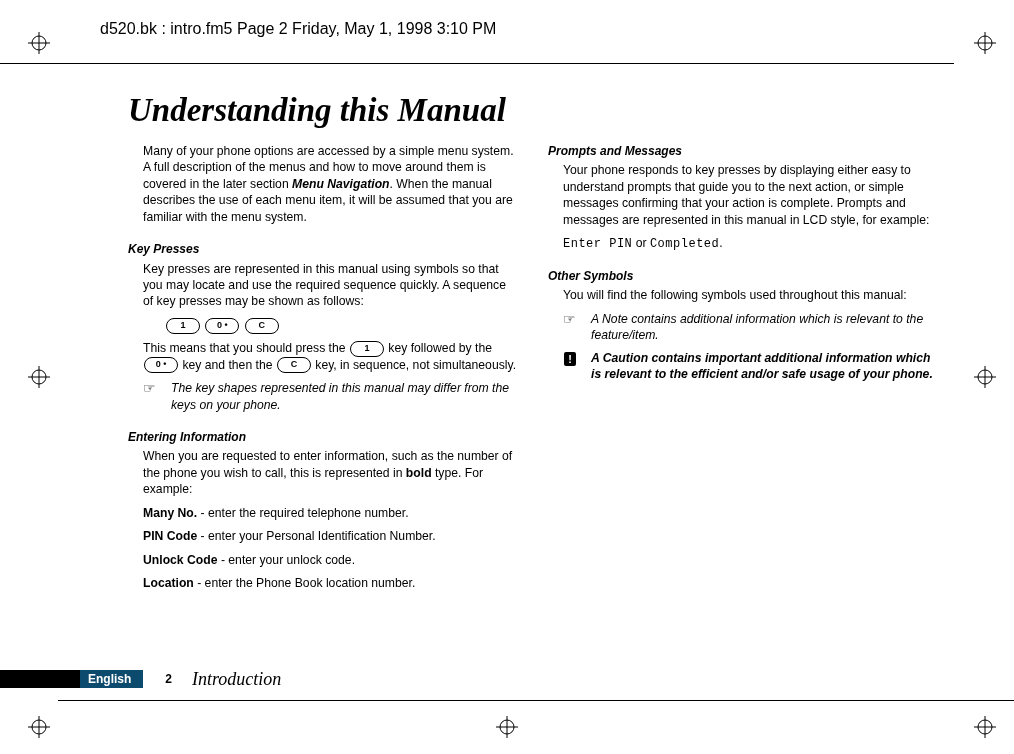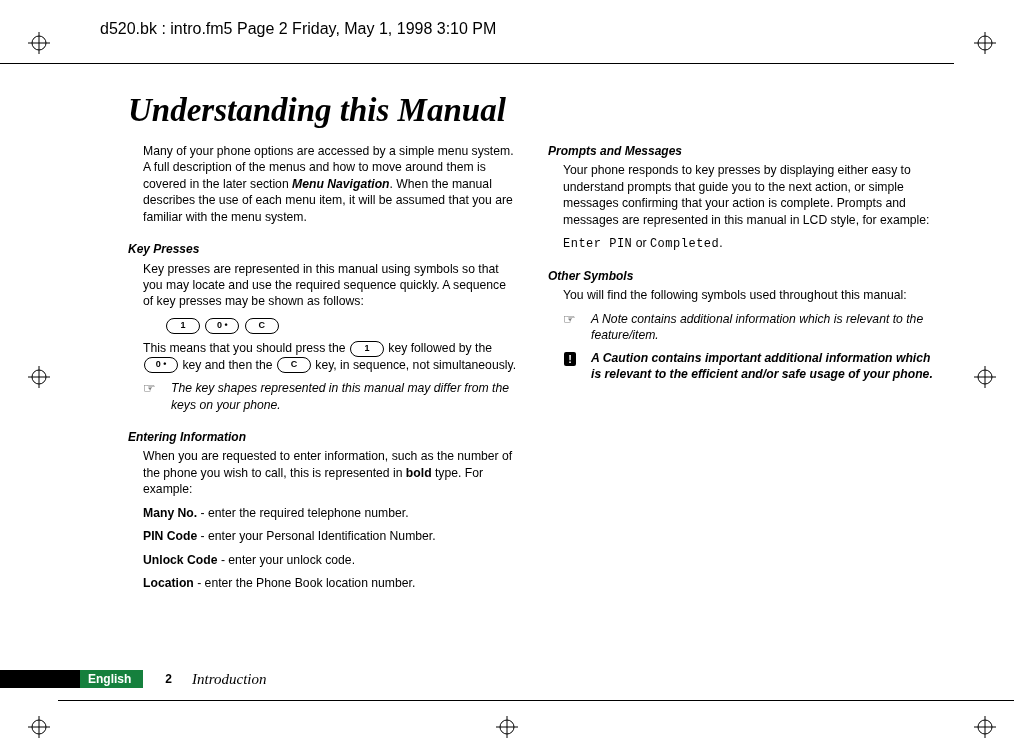--- a/index.html
+++ b/index.html
@@ -135,38 +135,38 @@
     height: 26px;
     display: flex;
     align-items: center;
   }
   .footer .blackbox {
     background: #000;
     height: 18px;
     width: 80px;
   }
   .footer .lang {
-    background: #15803d;
+    background: #0c4a6e;
     color: #fff;
     font-weight: bold;
     font-size: 12px;
     padding: 3px 12px 3px 8px;
     height: 12px;
     display:flex;
     align-items:center;
   }
   .footer .pagenum {
     font-weight: bold;
     font-size: 12px;
     margin-left: 22px;
   }
   .footer .section-name {
     font-family: "Times New Roman", Times, serif;
     font-style: italic;
-    font-size: 15px;
+    font-size: 18px;
     margin-left: 20px;
   }
 </style>
 </head>
 <body>
 
 <div class="crop-line-top"></div>
 <div class="crop-line-bottom"></div>
 
 <div class="crop-mark crop-tl">

